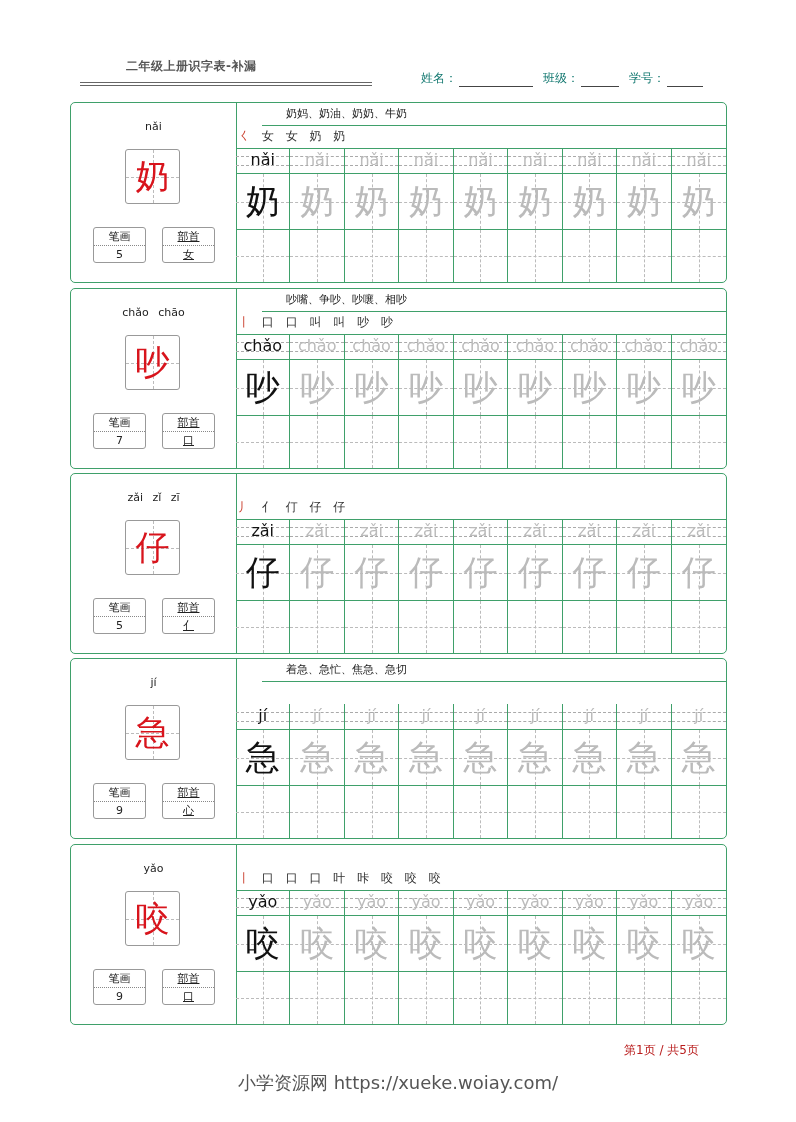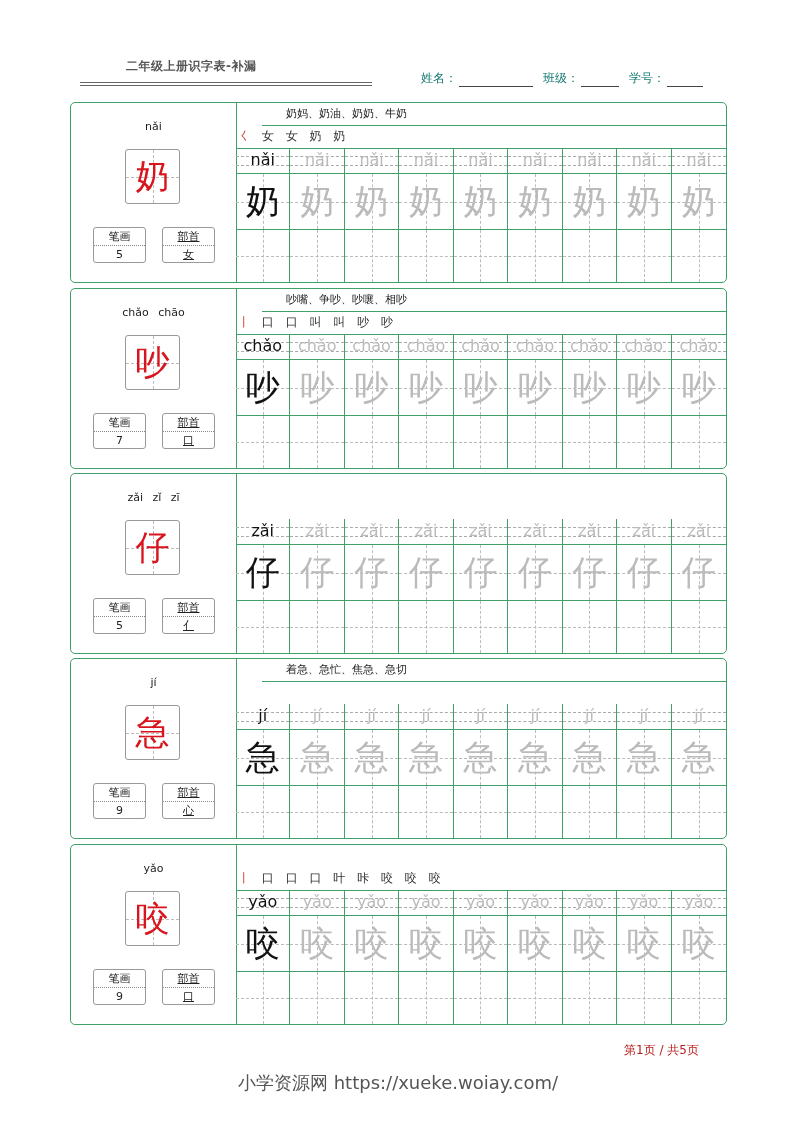--- a/index.html
+++ b/index.html
@@ -378,20 +378,21 @@
         <div class="info-box info-strokes">
           <div class="lbl">笔画</div>
           <div class="val">5</div>
         </div>
         <div class="info-box info-radical">
           <div class="lbl">部首</div>
           <div class="val">亻</div>
         </div>
       </div>
       <div class="right">
+        <div class="stroke-row"><span class="first">丿</span> <span class="">亻</span> <span class="">仃</span> <span class="">仔</span> <span class="">仔</span> </div>
         <div class="grid">
           <div class="cell py-cell">
             <div class="l1"></div>
             <div class="l2"></div>
             <div class="txt dark">zǎi</div>
           </div>
           <div class="cell py-cell">
             <div class="l1"></div>
             <div class="l2"></div>
             <div class="txt light">zǎi</div>

